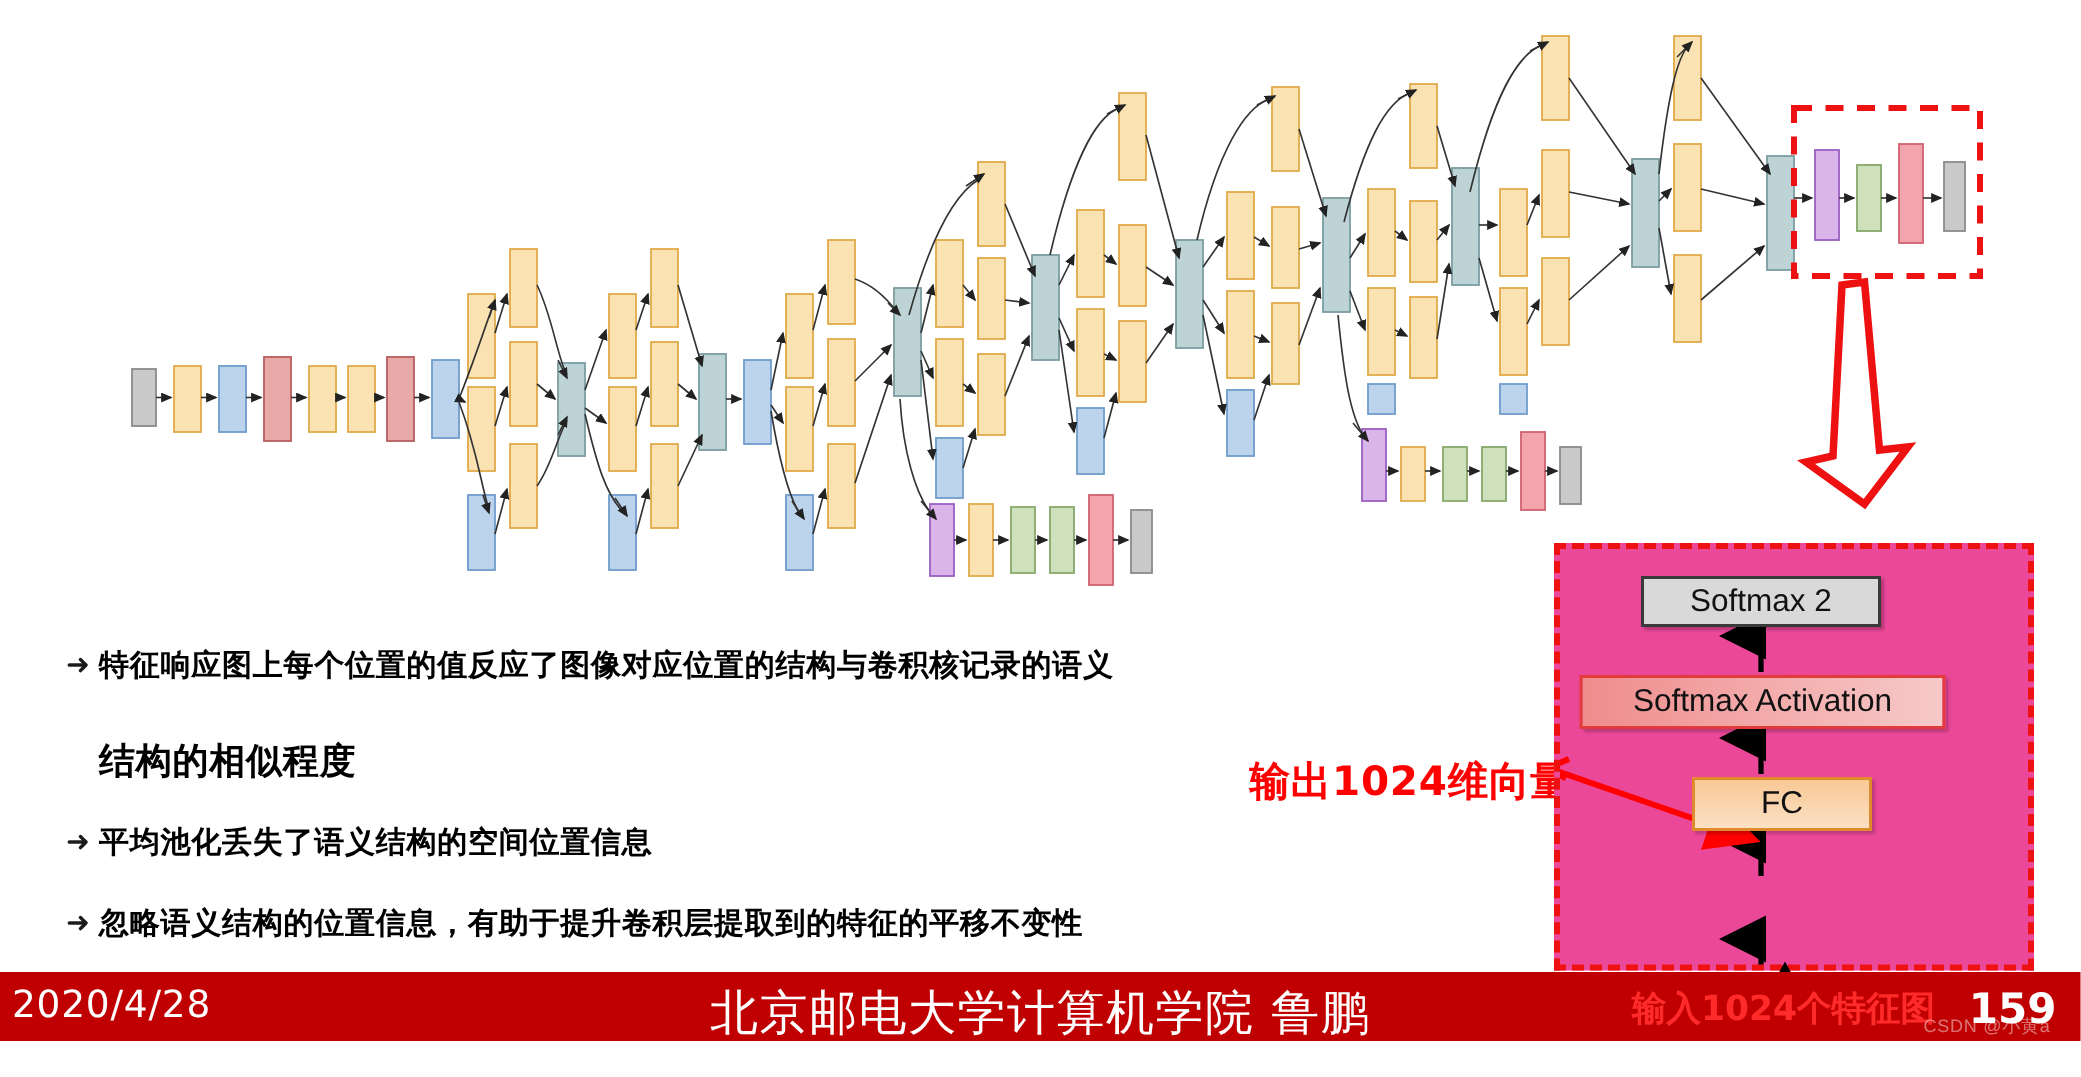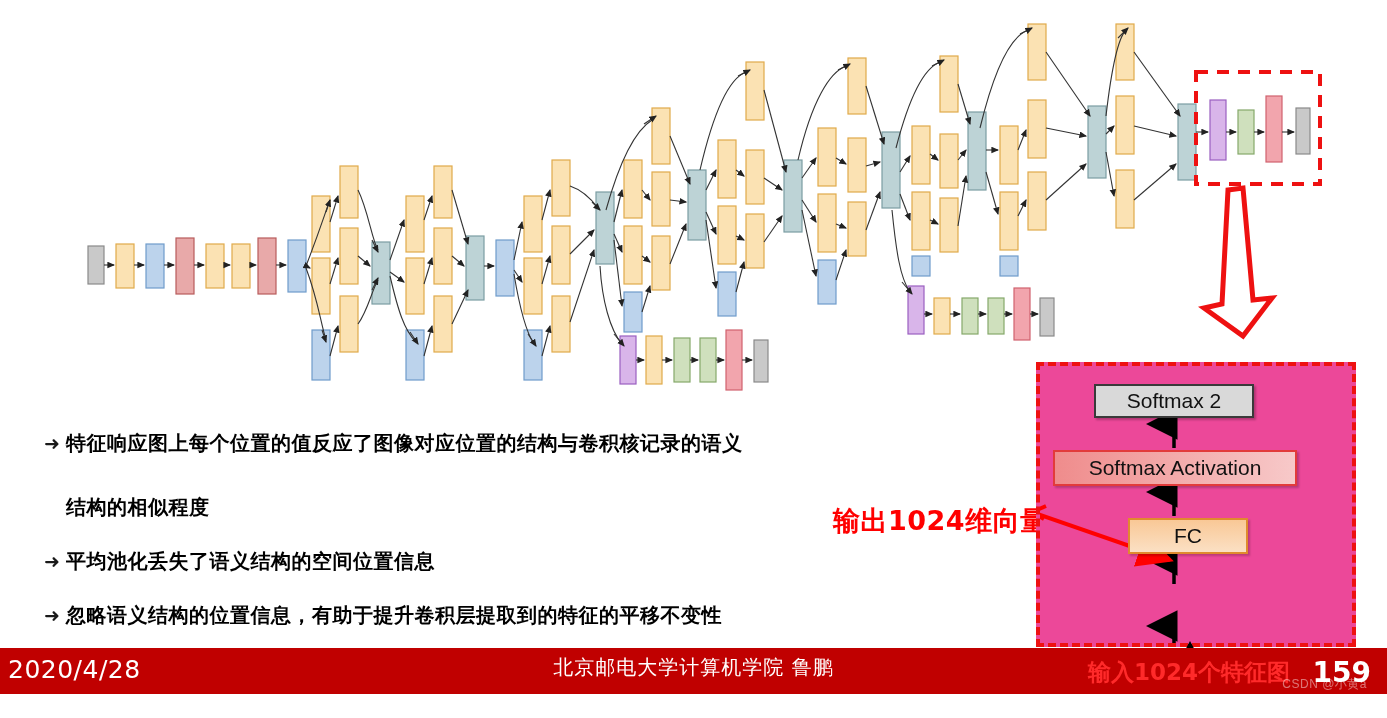--- a/index.html
+++ b/index.html
@@ -20,21 +20,21 @@
   .bullet-mark{
     color:#1a1a1a;font-size:19px;line-height:30px;width:22px;flex:0 0 22px;
     font-family:"DejaVu Sans",sans-serif;
   }
   .bullet-text{
     font-size:20px;line-height:30px;color:#000;
     font-family:"DejaVu Sans","Liberation Sans",sans-serif;
     font-weight:600;letter-spacing:.5px;
   }
   .bullet-cont{
-    margin:0 0 6px 22px;font-size:20px;line-height:30px;color:#000;
+    margin:0 0 6px 22px;font-size:24px;line-height:30px;color:#000;
     font-family:"DejaVu Sans","Liberation Sans",sans-serif;
     font-weight:600;letter-spacing:.5px;
   }
   .sp1{height:28px;}
   .sp2{height:18px;}
 
   
   .ann-out{
     position:absolute;left:833px;top:503px;color:#ff0000;font-size:27px;
     font-weight:700;letter-spacing:.5px;
@@ -81,21 +81,21 @@
   .footer{
     position:absolute;left:0;top:648px;width:1387px;height:46px;
     background:#c00000;
   }
   .footer .date{
     position:absolute;left:8px;top:7px;color:#fff;font-size:25px;
     font-family:"DejaVu Sans","Liberation Sans",sans-serif;letter-spacing:.5px;
   }
   .footer .org{
     position:absolute;left:0;right:0;top:6px;text-align:center;color:#fff;
-    font-size:20px;font-family:"DejaVu Sans","Liberation Sans",sans-serif;
+    font-size:32px;font-family:"DejaVu Sans","Liberation Sans",sans-serif;
     letter-spacing:1px;
   }
   .footer .ann-in{
     position:absolute;left:1088px;top:9px;color:#ff2a2a;font-size:23px;
     font-weight:700;white-space:nowrap;
     font-family:"DejaVu Sans","Liberation Sans",sans-serif;
   }
   .footer .pageno{
     position:absolute;right:16px;top:8px;color:#fff;font-size:28px;
     font-weight:700;font-family:"DejaVu Sans","Liberation Sans",sans-serif;

